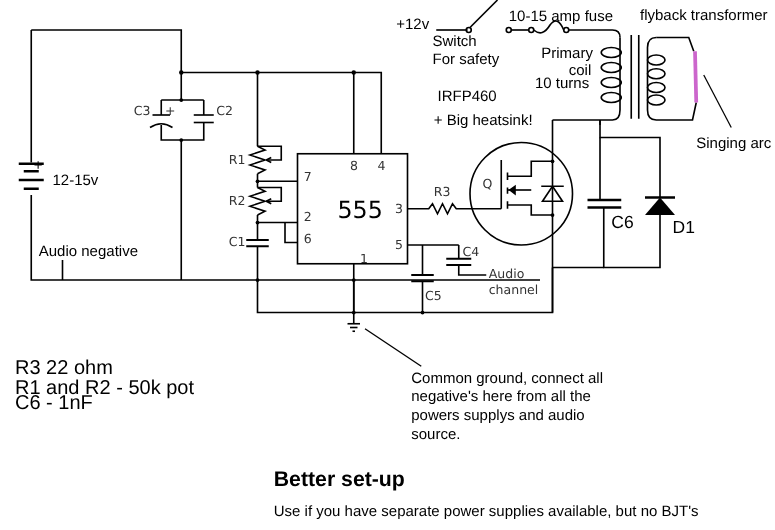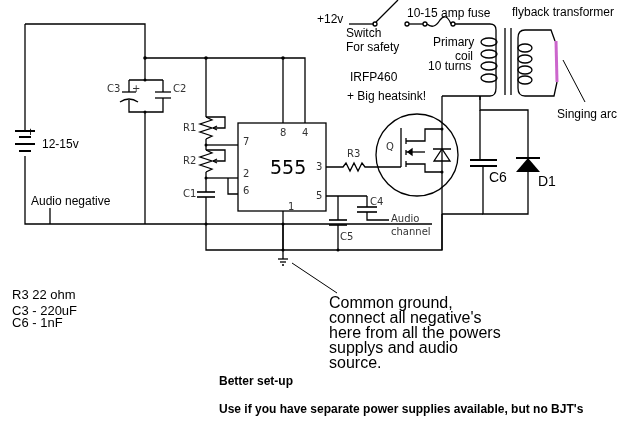--- a/index.html
+++ b/index.html
@@ -3,25 +3,25 @@
 <meta charset="utf-8">
 <style>
   html,body{margin:0;padding:0;background:#fff;}
   body{width:620px;height:424px;position:relative;overflow:hidden;font-family:"Liberation Sans",sans-serif;color:#000;}
   svg{position:absolute;left:0;top:0;}
   .w{stroke:#000;stroke-width:1.3;fill:none;}
   .t{font-family:"Liberation Sans",sans-serif;font-size:12px;fill:#000;}
   .ts{font-family:"DejaVu Sans",sans-serif;font-size:10px;fill:#333;}
   .big{font-family:"DejaVu Sans",sans-serif;font-size:19px;fill:#000;}
   .dot{fill:#000;}
-  .parts{position:absolute;left:12px;top:287px;font-size:13px;line-height:16px;}
+  .parts{position:absolute;left:12px;top:287px;font-size:16px;line-height:16px;}
   .parts div{white-space:nowrap;}
-  .note{position:absolute;left:329px;top:295px;font-size:16px;line-height:15px;width:180px;}
-  .better{position:absolute;left:219px;top:374px;font-size:12px;font-weight:bold;}
-  .use{position:absolute;left:219px;top:402px;font-size:12px;font-weight:bold;white-space:nowrap;}
+  .note{position:absolute;left:329px;top:295px;font-size:12px;line-height:15px;width:180px;}
+  .better{position:absolute;left:219px;top:374px;font-size:17px;font-weight:bold;}
+  .use{position:absolute;left:219px;top:402px;font-size:12px;font-weight:normal;white-space:nowrap;}
 </style>
 </head>
 <body>
 
 <svg width="620" height="424" viewBox="0 0 620 424">
 
   <g>
     <path class="w" d="M25 24 H145 V58"></path>
     <path class="w" d="M25 24 V130"></path>
     <path class="w" d="M25 156 V224 H432"></path>
@@ -212,19 +212,19 @@
     <ellipse class="w" cx="525" cy="80" rx="7" ry="4"></ellipse>
     <line x1="556" y1="41" x2="557" y2="82" stroke="#cc66cc" stroke-width="3"></line>
     <line class="w" x1="563" y1="60" x2="585" y2="102" style="stroke-width:1"></line>
     <text class="t" x="512" y="16">flyback transformer</text>
     <text class="t" x="557" y="118">Singing arc</text>
   </g>
 </svg>
 
 <div class="parts">
   <div>R3 22 ohm</div>
-  <div>C3 - 220uF</div>
+  <div>R1 and R2 - 50k pot</div>
   <div style="margin-top:-4px">C6 - 1nF</div>
 </div>
 
 <div class="note">Common ground, connect all negative's here from all the powers supplys and audio source.</div>
 <div class="better">Better set-up</div>
 <div class="use">Use if you have separate power supplies available, but no BJT's</div>
 
 </body></html>

